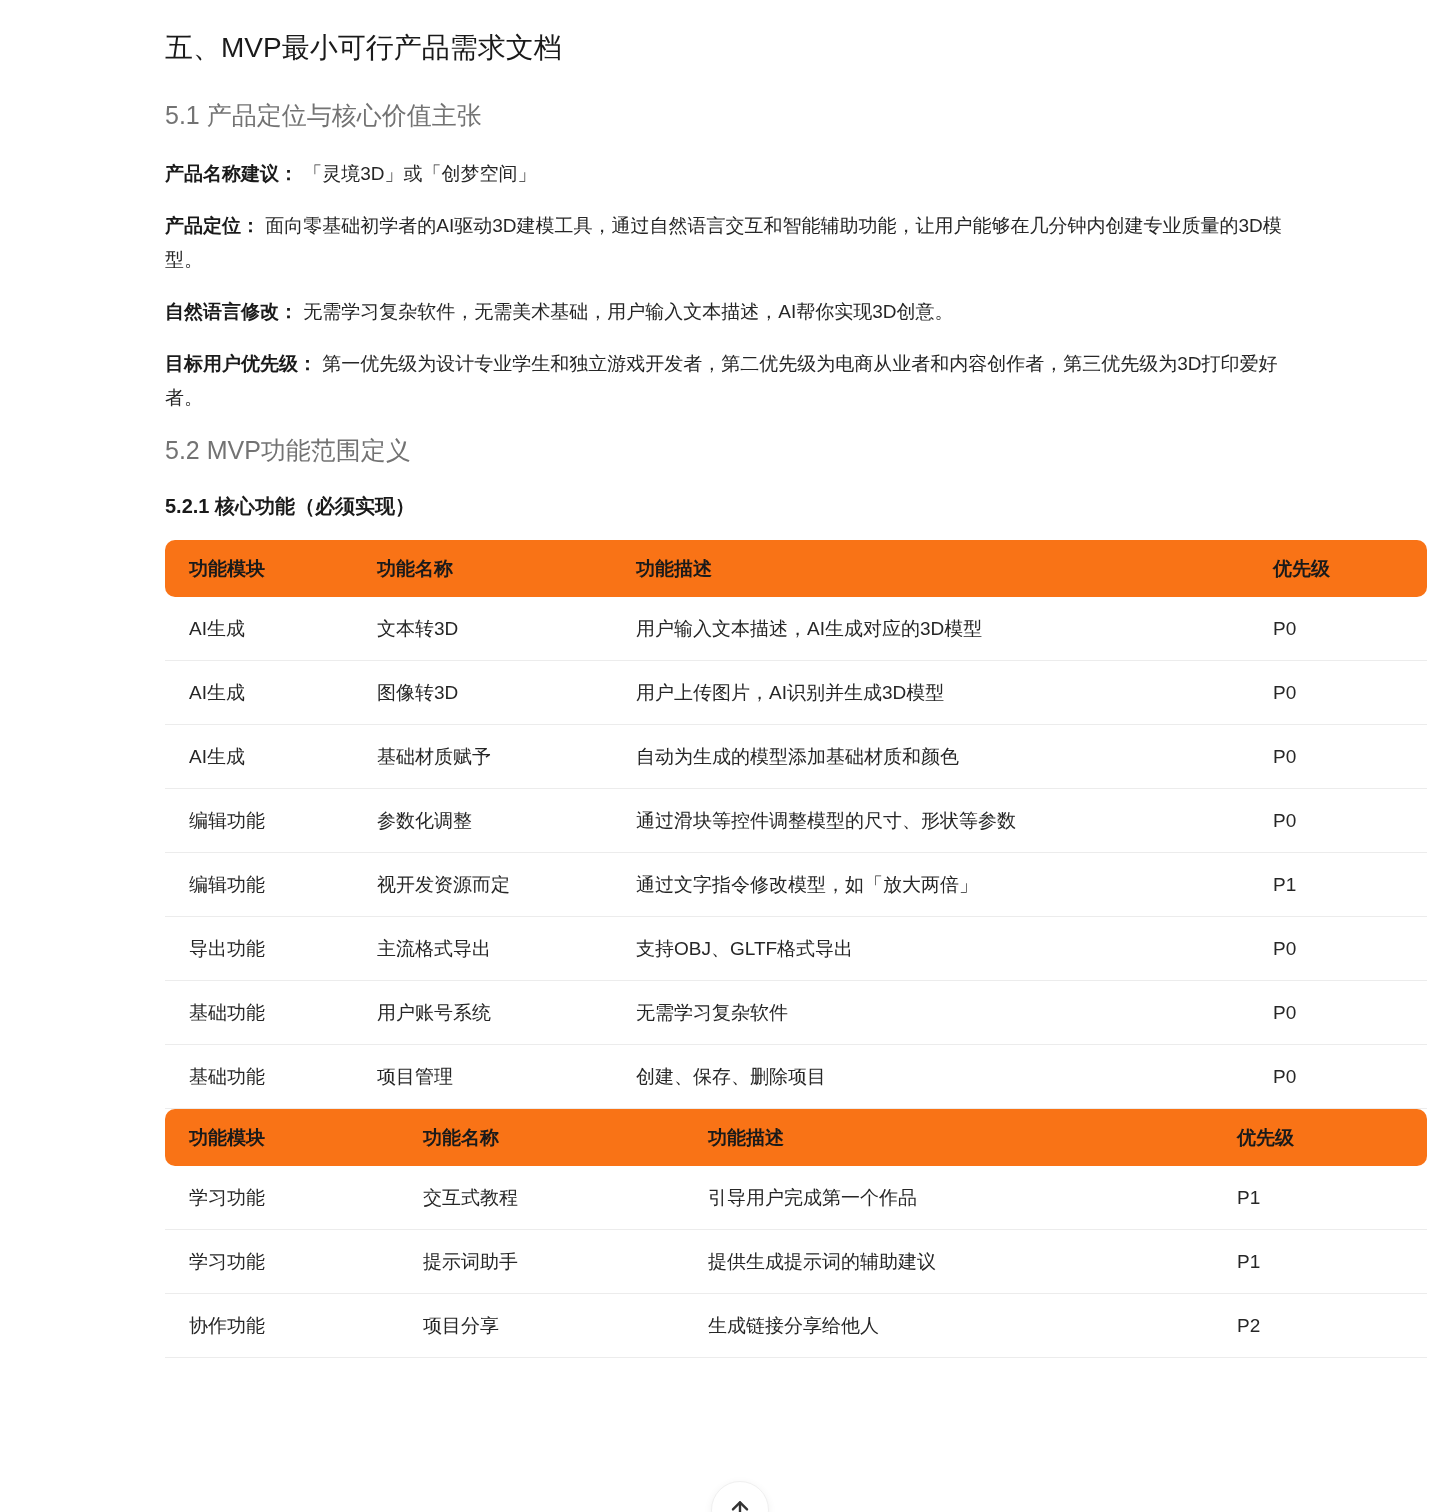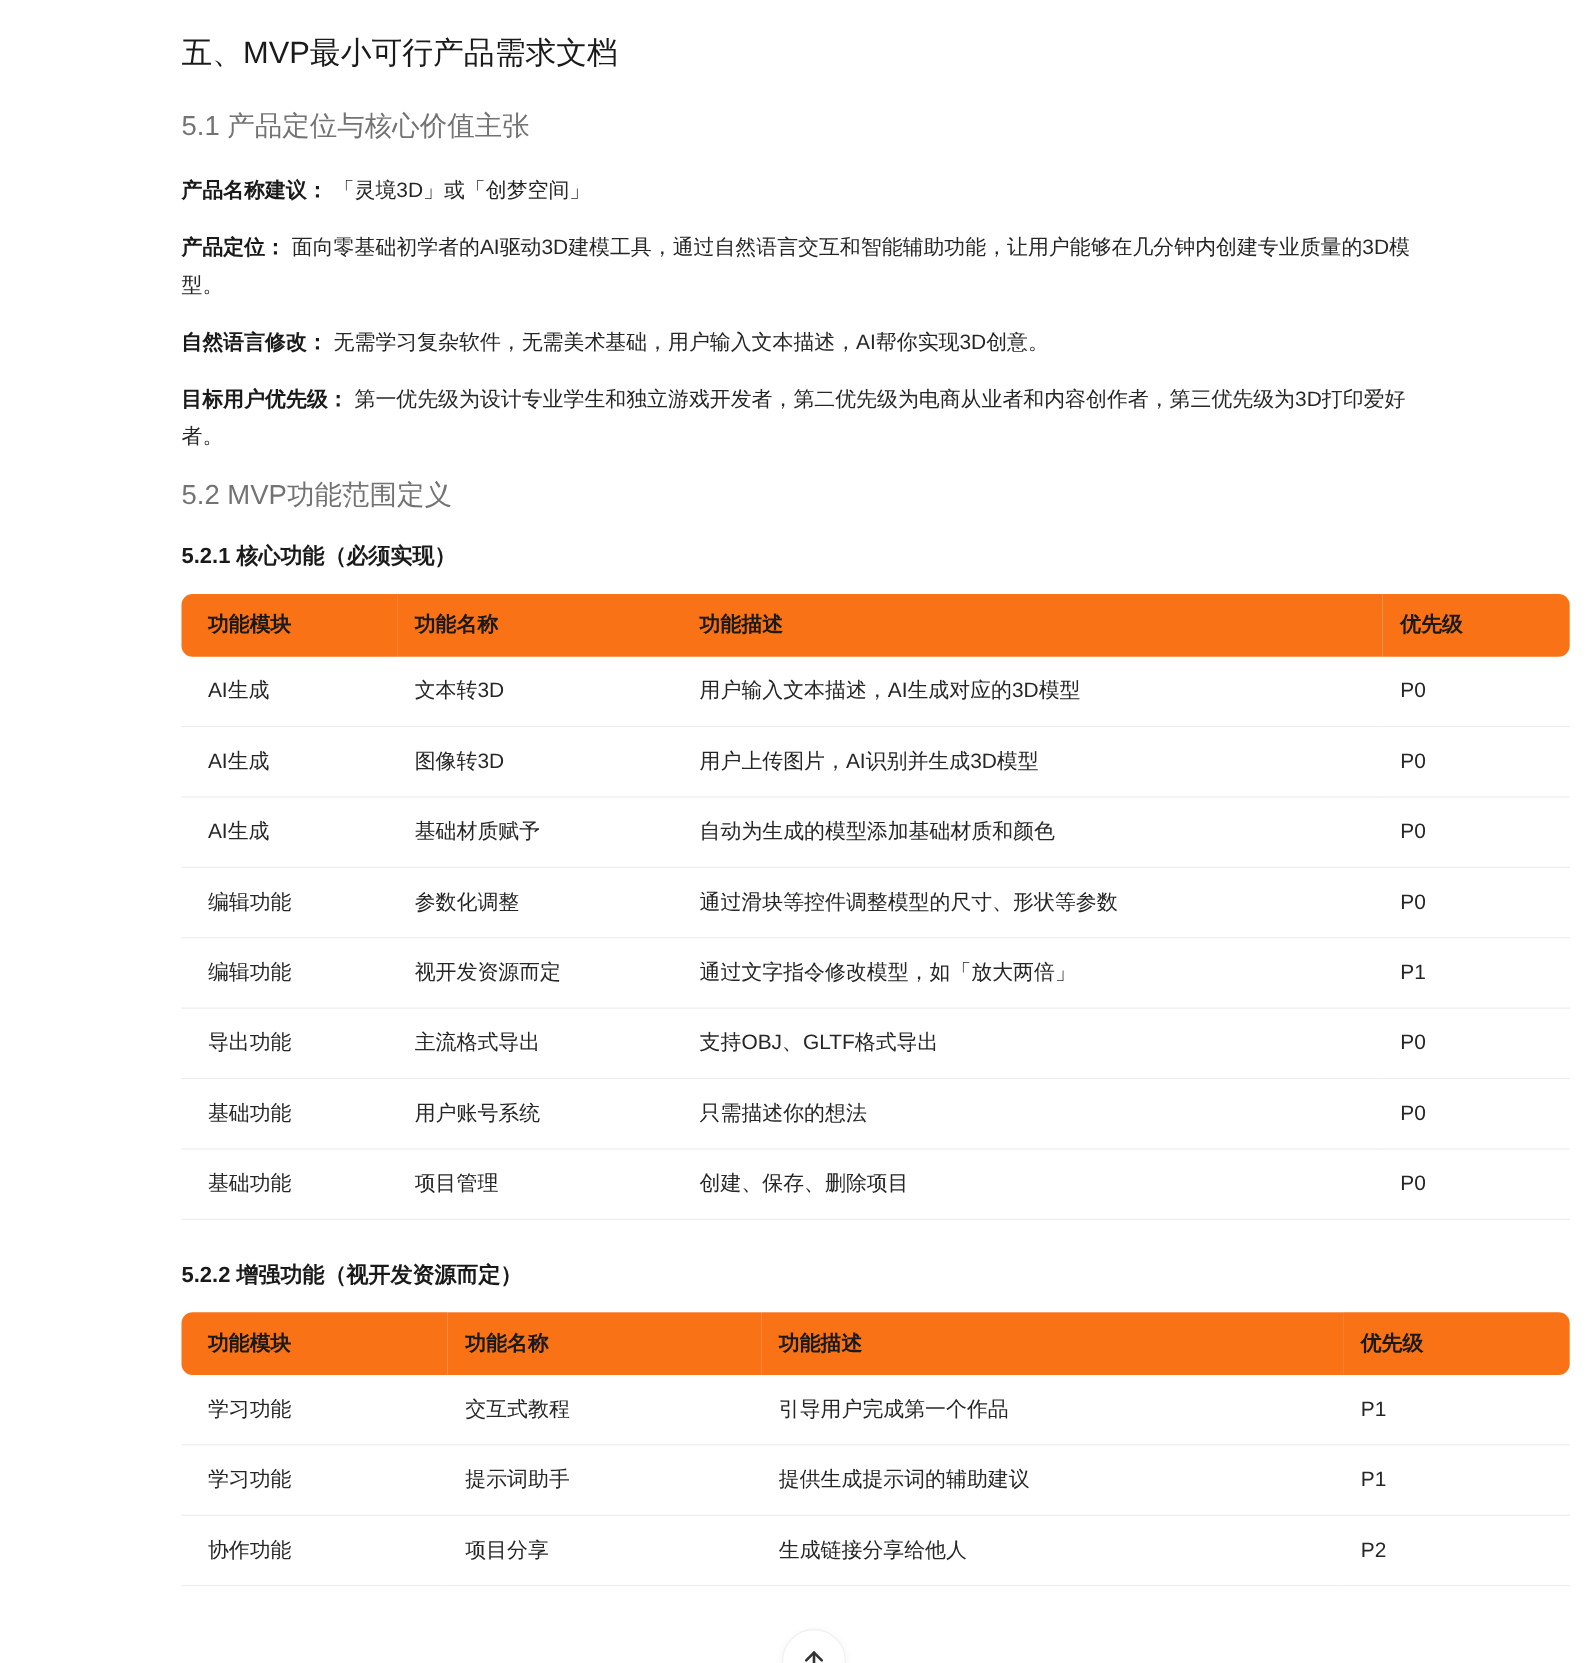--- a/index.html
+++ b/index.html
@@ -182,33 +182,32 @@
         </tr>
         <tr>
           <td>导出功能</td>
           <td>主流格式导出</td>
           <td>支持OBJ、GLTF格式导出</td>
           <td>P0</td>
         </tr>
         <tr>
           <td>基础功能</td>
           <td>用户账号系统</td>
-          <td>只需描述你的想法</td>
+          <td>无需学习复杂软件</td>
           <td>P0</td>
         </tr>
         <tr>
           <td>基础功能</td>
           <td>项目管理</td>
           <td>创建、保存、删除项目</td>
           <td>P0</td>
         </tr>
       </tbody>
     </table>
 
-  <h3 class="sub-heading mt-lg">5.2.2 增强功能（视开发资源而定）</h3>
 
   <table class="feature-table t2">
       <thead>
         <tr>
           <th>功能模块</th>
           <th>功能名称</th>
           <th>功能描述</th>
           <th>优先级</th>
         </tr>
       </thead>

